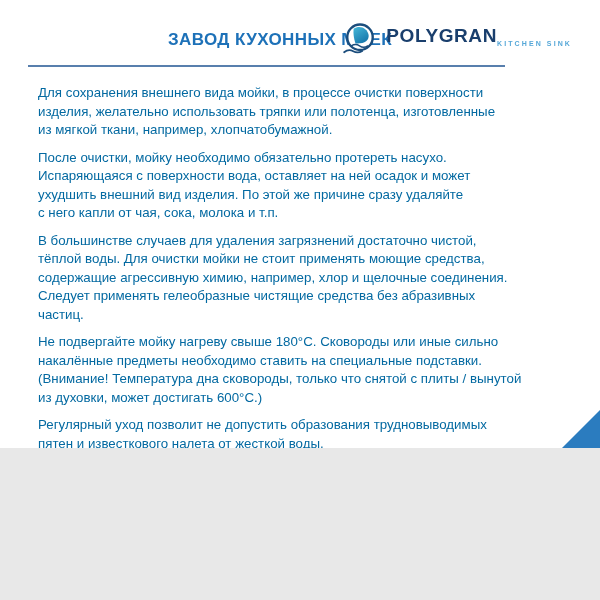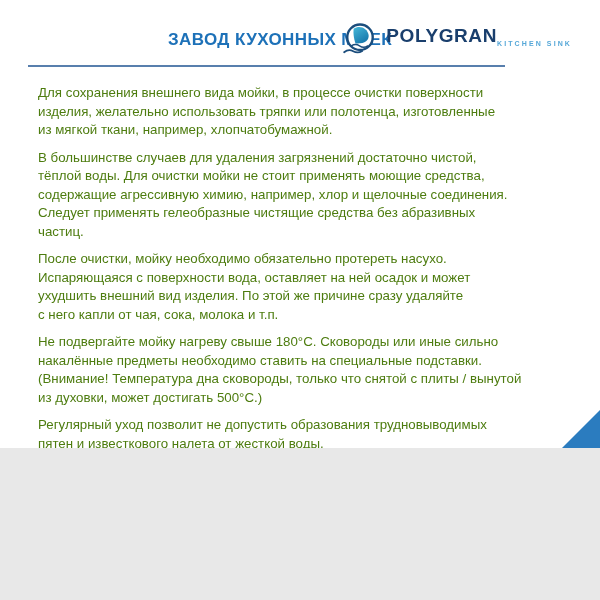--- a/index.html
+++ b/index.html
@@ -33,21 +33,21 @@
     position:absolute; left:28px; top:65px; width:477px; height:2px;
     background:#587fad; border:none;
   }
   
   .content { position:absolute; left:38px; top:84px; width:548px; }
   .doc-title {
     font-size:17.5px; font-weight:800; letter-spacing:0.2px;
     color:#1d1d1d; line-height:22px; margin-bottom:14px;
   }
   .paragraphs p {
-    font-size:13.3px; line-height:18.5px; color:#4d7c0f;
+    font-size:13.3px; line-height:18.5px; color:#0369a1;
     margin:0 0 9px 0; white-space:pre-line;
   }
   
   .corner-triangle {
     position:absolute; right:0; bottom:0; width:38px; height:38px;
     background:#2b7cbf;
     clip-path:polygon(100% 0, 100% 100%, 0 100%);
   }
 </style>
 </head>
@@ -79,33 +79,33 @@
   </div>
 
   <hr class="divider">
 
   <div class="content">
 
     <div class="paragraphs">
       <p>Для сохранения внешнего вида мойки, в процессе очистки поверхности
 изделия, желательно использовать тряпки или полотенца, изготовленные
 из мягкой ткани, например, хлопчатобумажной.</p>
+      <p>После очистки, мойку необходимо обязательно протереть насухо.
+Испаряющаяся с поверхности вода, оставляет на ней осадок и может
+ухудшить внешний вид изделия. По этой же причине сразу удаляйте
+с него капли от чая, сока, молока и т.п.</p>
       <p>В большинстве случаев для удаления загрязнений достаточно чистой,
 тёплой воды. Для очистки мойки не стоит применять моющие средства,
 содержащие агрессивную химию, например, хлор и щелочные соединения.
 Следует применять гелеобразные чистящие средства без абразивных
 частиц.</p>
-      <p>После очистки, мойку необходимо обязательно протереть насухо.
-Испаряющаяся с поверхности вода, оставляет на ней осадок и может
-ухудшить внешний вид изделия. По этой же причине сразу удаляйте
-с него капли от чая, сока, молока и т.п.</p>
       <p>Не подвергайте мойку нагреву свыше 180°С. Сковороды или иные сильно
 накалённые предметы необходимо ставить на специальные подставки.
 (Внимание! Температура дна сковороды, только что снятой с плиты / вынутой
-из духовки, может достигать 500°С.)</p>
+из духовки, может достигать 600°С.)</p>
       <p>Регулярный уход позволит не допустить образования трудновыводимых
 пятен и известкового налета от жесткой воды.</p>
     </div>
   </div>
 
   <div class="corner-triangle"></div>
 
 </div>
 
 </body></html>

